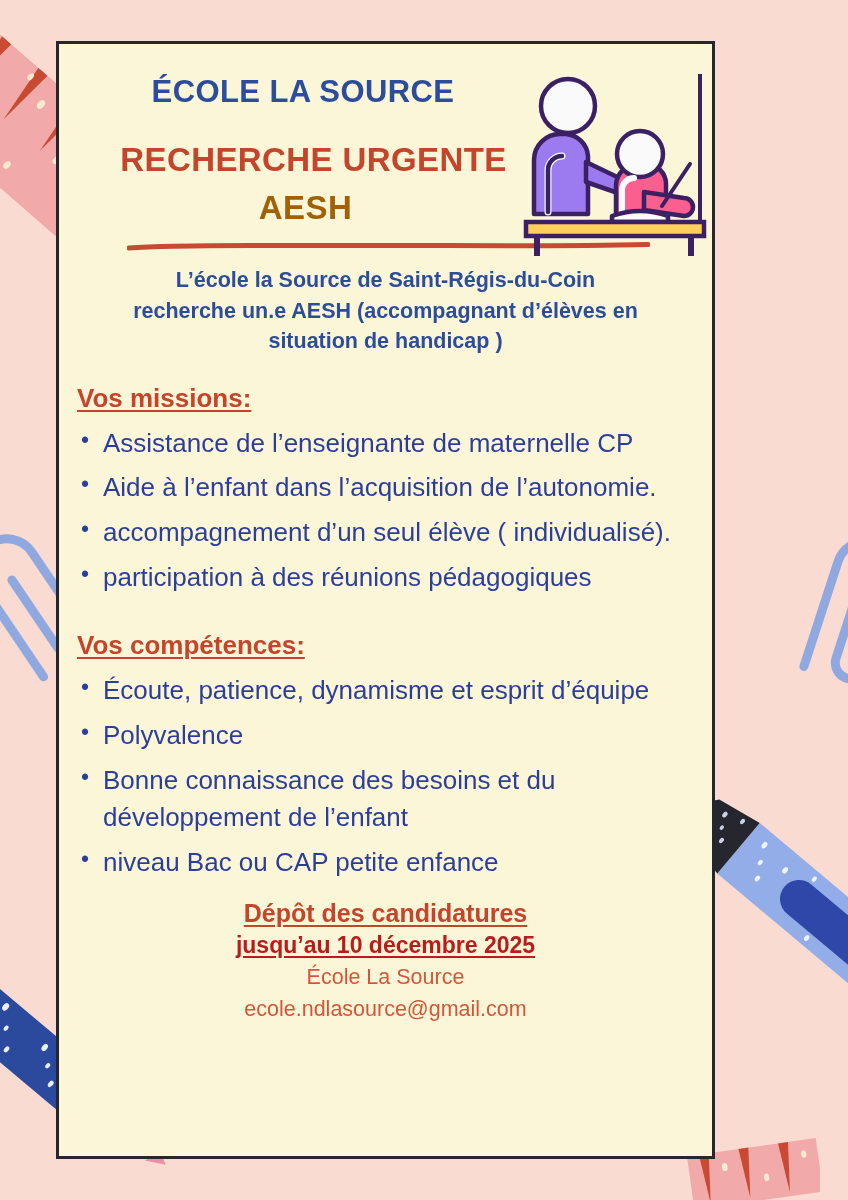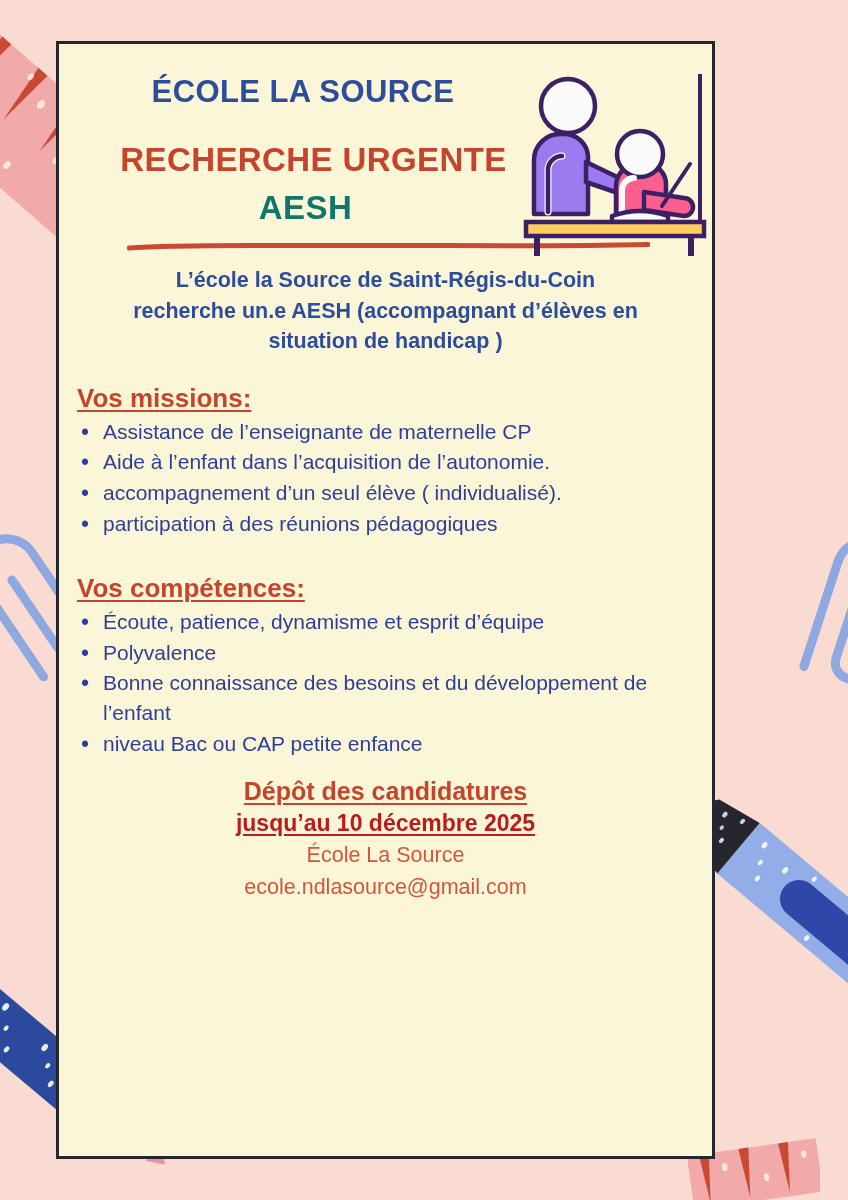--- a/index.html
+++ b/index.html
@@ -94,21 +94,21 @@
     color: #C4452B;
     font-size: 33px;
     font-weight: bold;
     letter-spacing: 0.4px;
     margin: 31px 0 0 0;
     padding-right: 160px;
     padding-left: 16px;
   }
   .h-aesh {
     text-align: center;
-    color: #0f766e;
+    color: #a16207;
     font-size: 33px;
     font-weight: bold;
     letter-spacing: 0.4px;
     margin: 10px 0 0 0;
     padding-right: 160px;
   }
 
   .divider-wrap {
     margin: 14px 0 0 0;
     padding: 0 62px 0 68px;
@@ -153,24 +153,24 @@
   }
 
   ul.bullets {
     list-style: none;
     margin: 0;
     padding: 0;
   }
   ul.bullets li {
     position: relative;
     color: #2C3E9C;
-    font-size: 21px;
+    font-size: 26px;
     line-height: 1.42;
     padding-left: 26px;
-    margin: 0 0 1px 0;
+    margin: 8px 0 1px 0;
   }
   ul.bullets li::before {
     content: "\2022";
     position: absolute;
     left: 4px;
     top: -1px;
     color: #2C3E9C;
     font-size: 23px;
     line-height: 1.42;
   }

